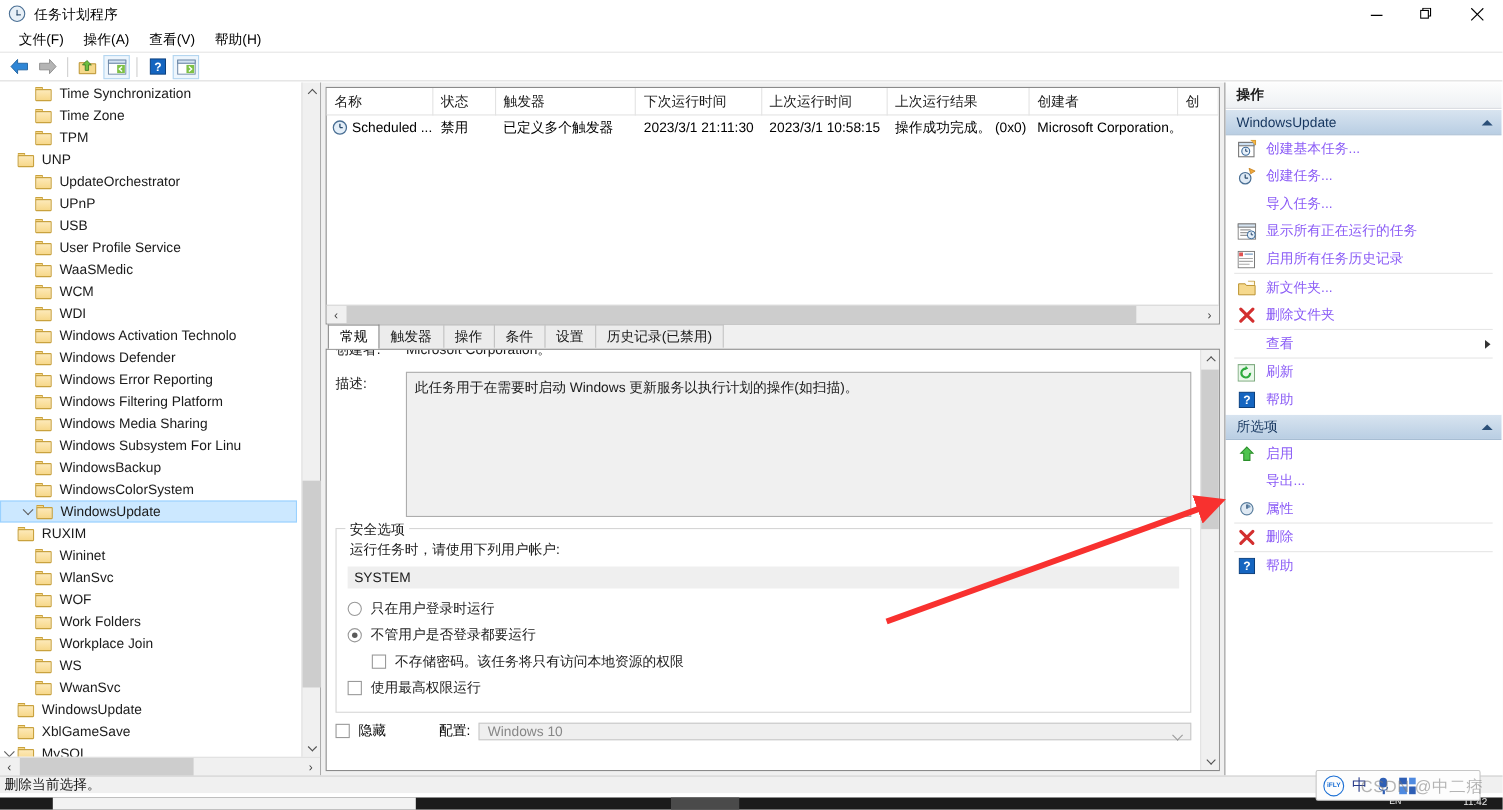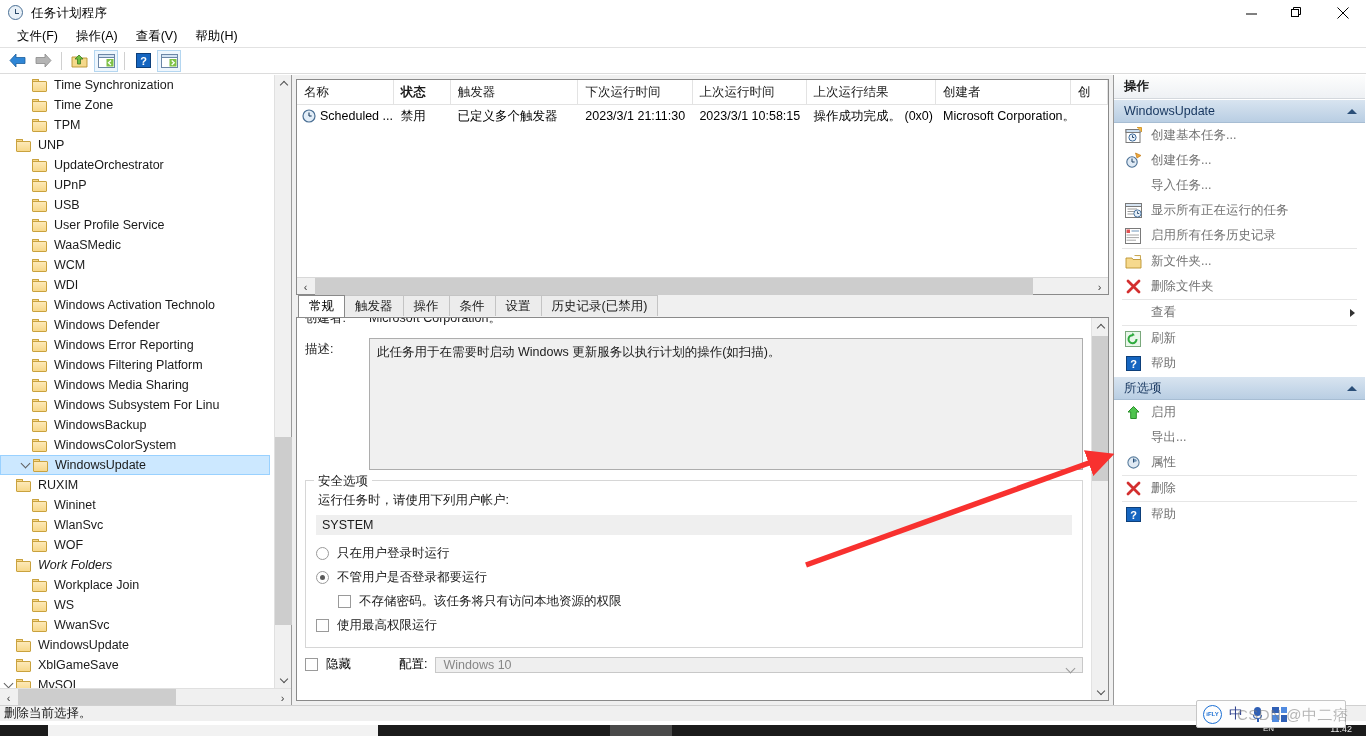--- a/index.html
+++ b/index.html
@@ -254,21 +254,21 @@
   }
   .apsection {
     height: 24px; display: flex; align-items: center; padding: 0 8px 0 10px;
     font-size: 12.5px; color: #15355e;
     background: linear-gradient(#d8e4f0, #b9cee3);
     border-top: 1px solid #fff; border-bottom: 1px solid #a7bdd3;
     justify-content: space-between; cursor: default;
   }
   .apchev { width: 0; height: 0; border-left: 5px solid transparent; border-right: 5px solid transparent; border-bottom: 5px solid #2b4f78; }
   .apitem {
-    height: 25px; display: flex; align-items: center; font-size: 12.5px; color: #737373;
+    height: 25px; display: flex; align-items: center; font-size: 12.5px; color: #8b5cf6;
     padding-left: 10px; cursor: default; position: relative;
   }
   .apicon { width: 18px; height: 18px; margin-right: 9px; flex: none; display: flex; align-items:center; justify-content:center;}
   .apicon.empty { visibility: hidden; }
   .apsep { height: 1px; background: #e6e6e6; margin: 0 8px; }
   .submenu-arrow {
     position: absolute; right: 10px; width: 0; height: 0;
     border-top: 4px solid transparent; border-bottom: 4px solid transparent; border-left: 5px solid #333;
   }
 
@@ -588,21 +588,21 @@
           <span class="tlabel">WlanSvc</span>
         </div>
         <div class="trow" style="padding-left: 16px;">
           <span class="twist"></span>
           <span class="folder">
             <span class="ft"></span>
             <span class="fb"></span>
           </span>
           <span class="tlabel">WOF</span>
         </div>
-        <div class="trow" style=" font-style: italic;">
+        <div class="trow" style="padding-left: 16px;">
           <span class="twist"></span>
           <span class="folder">
             <span class="ft"></span>
             <span class="fb"></span>
           </span>
           <span class="tlabel">Work Folders</span>
         </div>
         <div class="trow" style="padding-left: 16px;">
           <span class="twist"></span>
           <span class="folder">
@@ -668,21 +668,21 @@
       <div class="hthumb" style="left:18px;width:158px;"></div>
       <div class="arrowR">›</div>
     </div>
   </div>
 
   <div id="centerpane">
 
     <div id="tasklist">
       <div id="lvheader">
           <div class="lvhcell" style="width: 106px;">名称</div>
-          <div class="lvhcell" style="width: 62px; font-weight: bold;">状态</div>
+          <div class="lvhcell" style="width: 62px;">状态</div>
           <div class="lvhcell" style="width: 140px;">触发器</div>
           <div class="lvhcell" style="width: 125px;">下次运行时间</div>
           <div class="lvhcell" style="width: 125px;">上次运行时间</div>
           <div class="lvhcell" style="width: 142px;">上次运行结果</div>
           <div class="lvhcell" style="width: 148px;">创建者</div>
           <div class="lvhcell" style="width: 40px;">创</div>
         </div>
       <div id="lvbody">
           <div class="lvrow">
             <div class="lvcell icon" style="width: 106px;">

